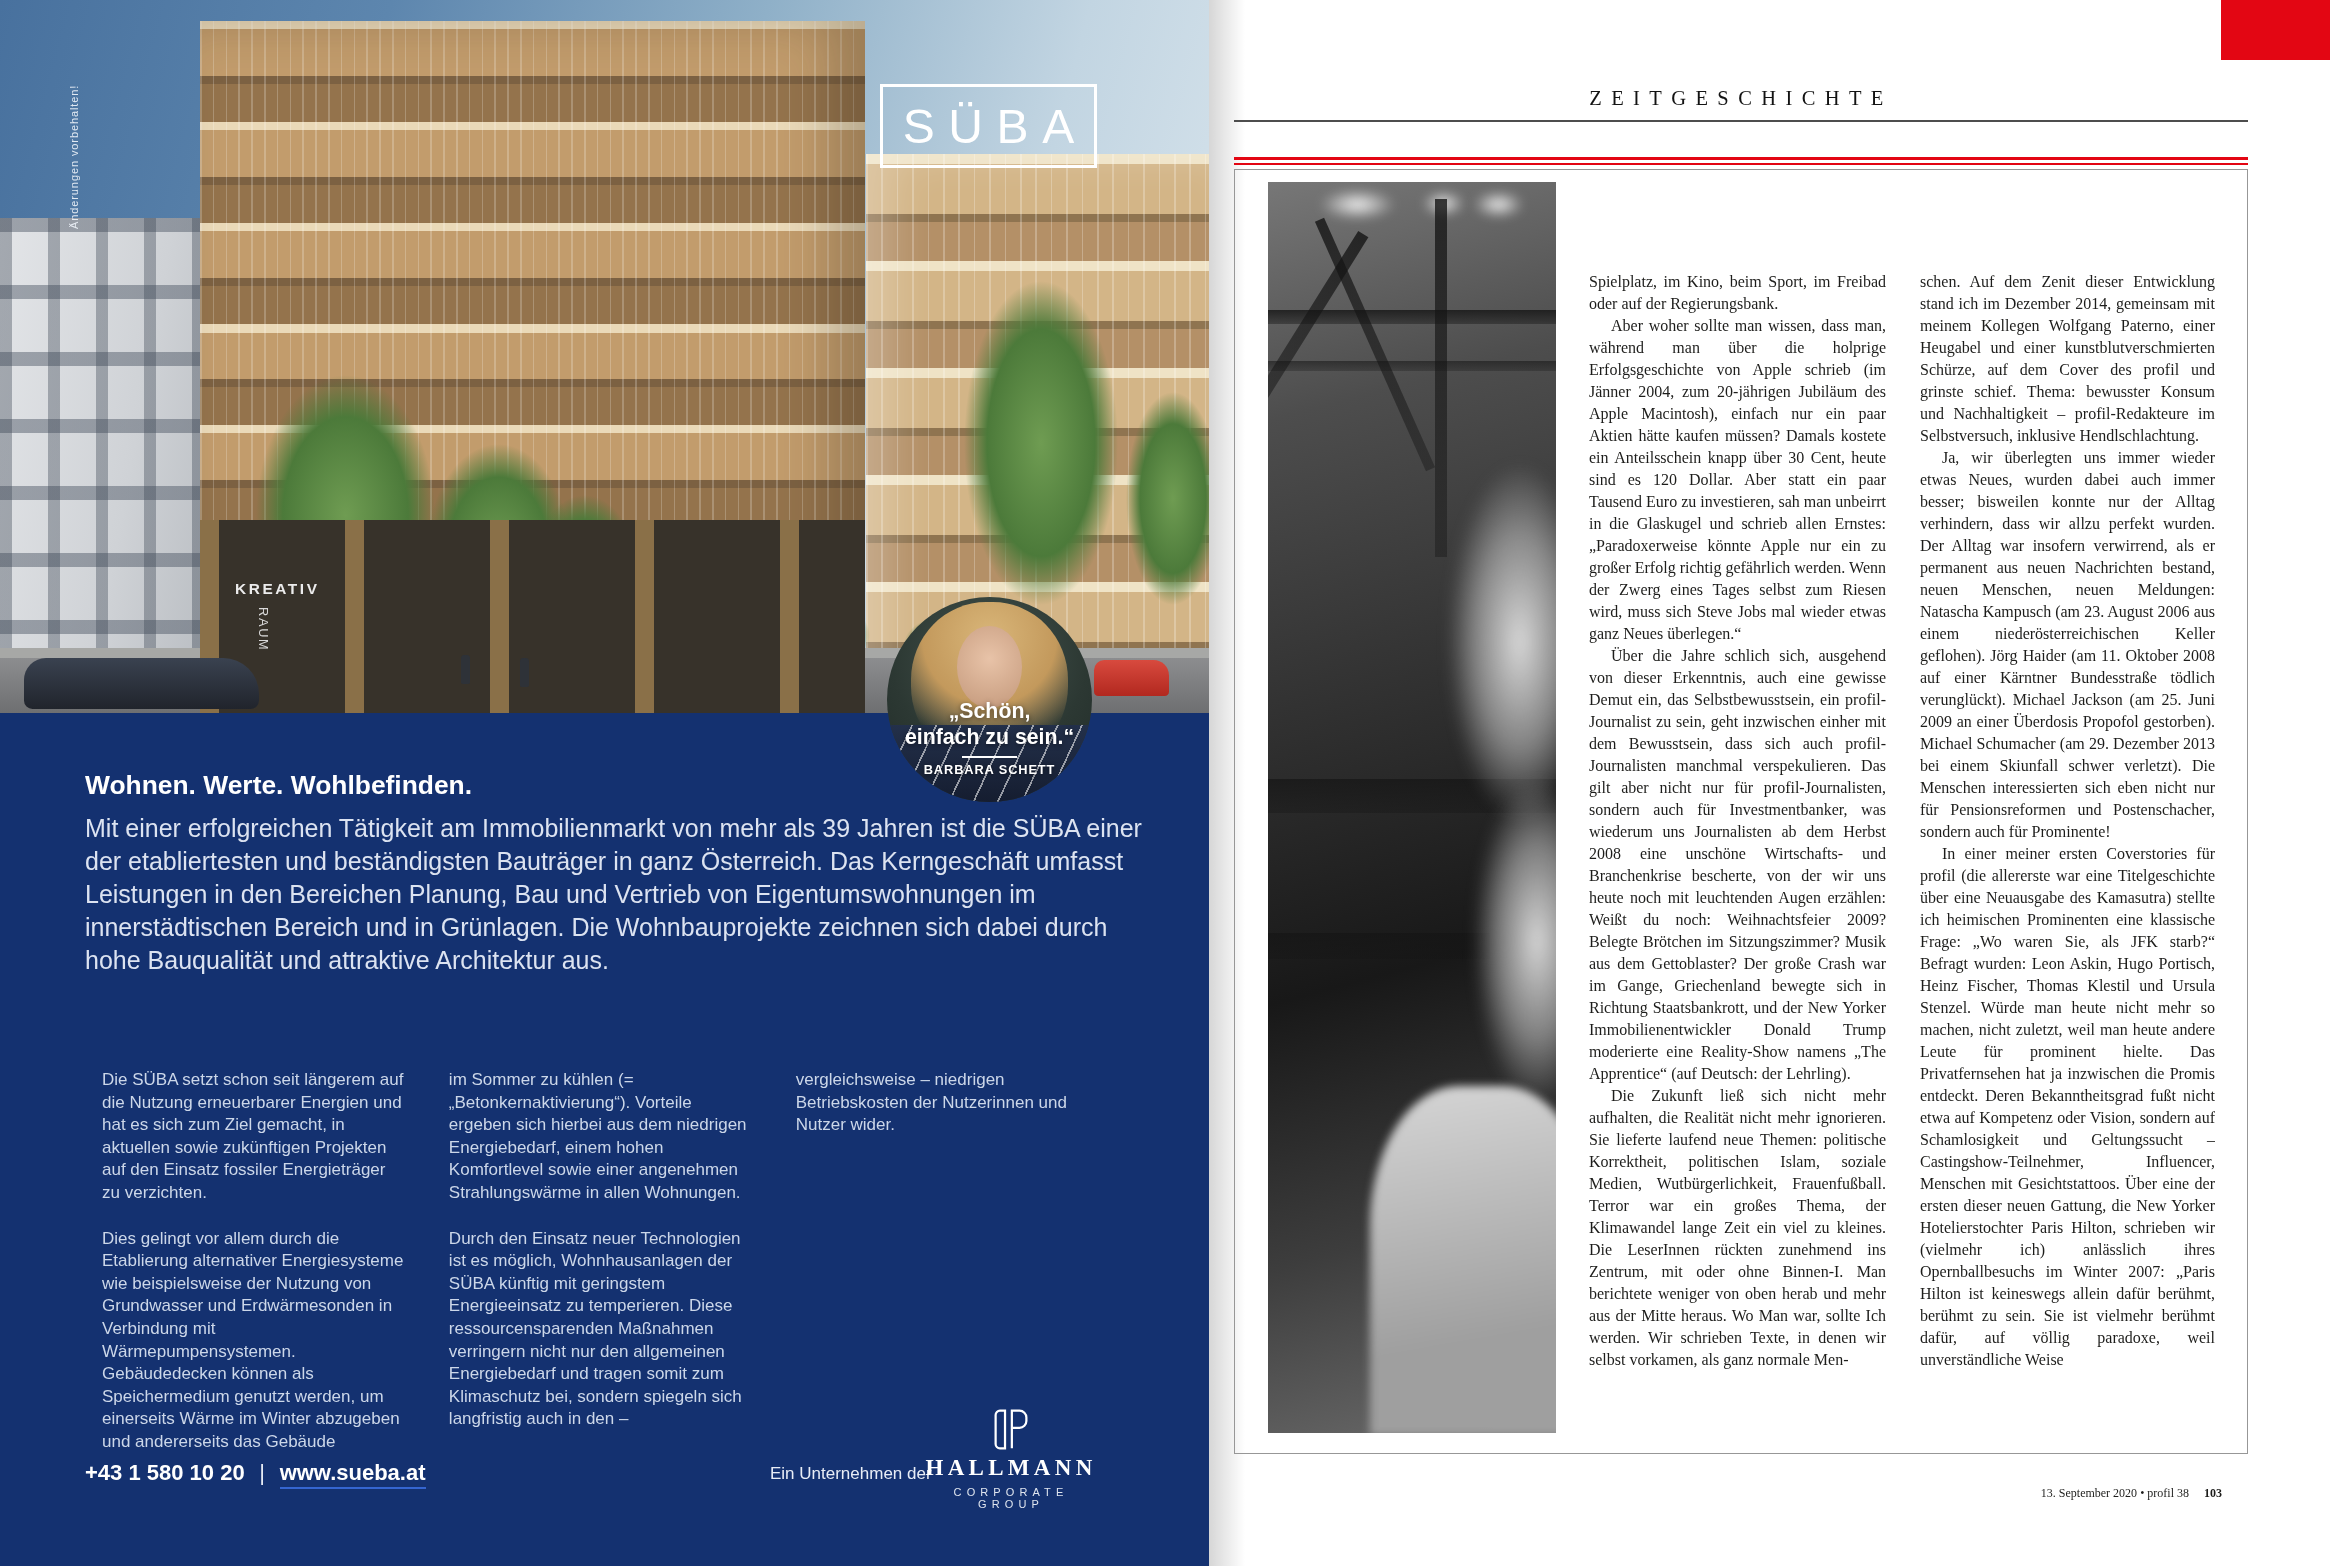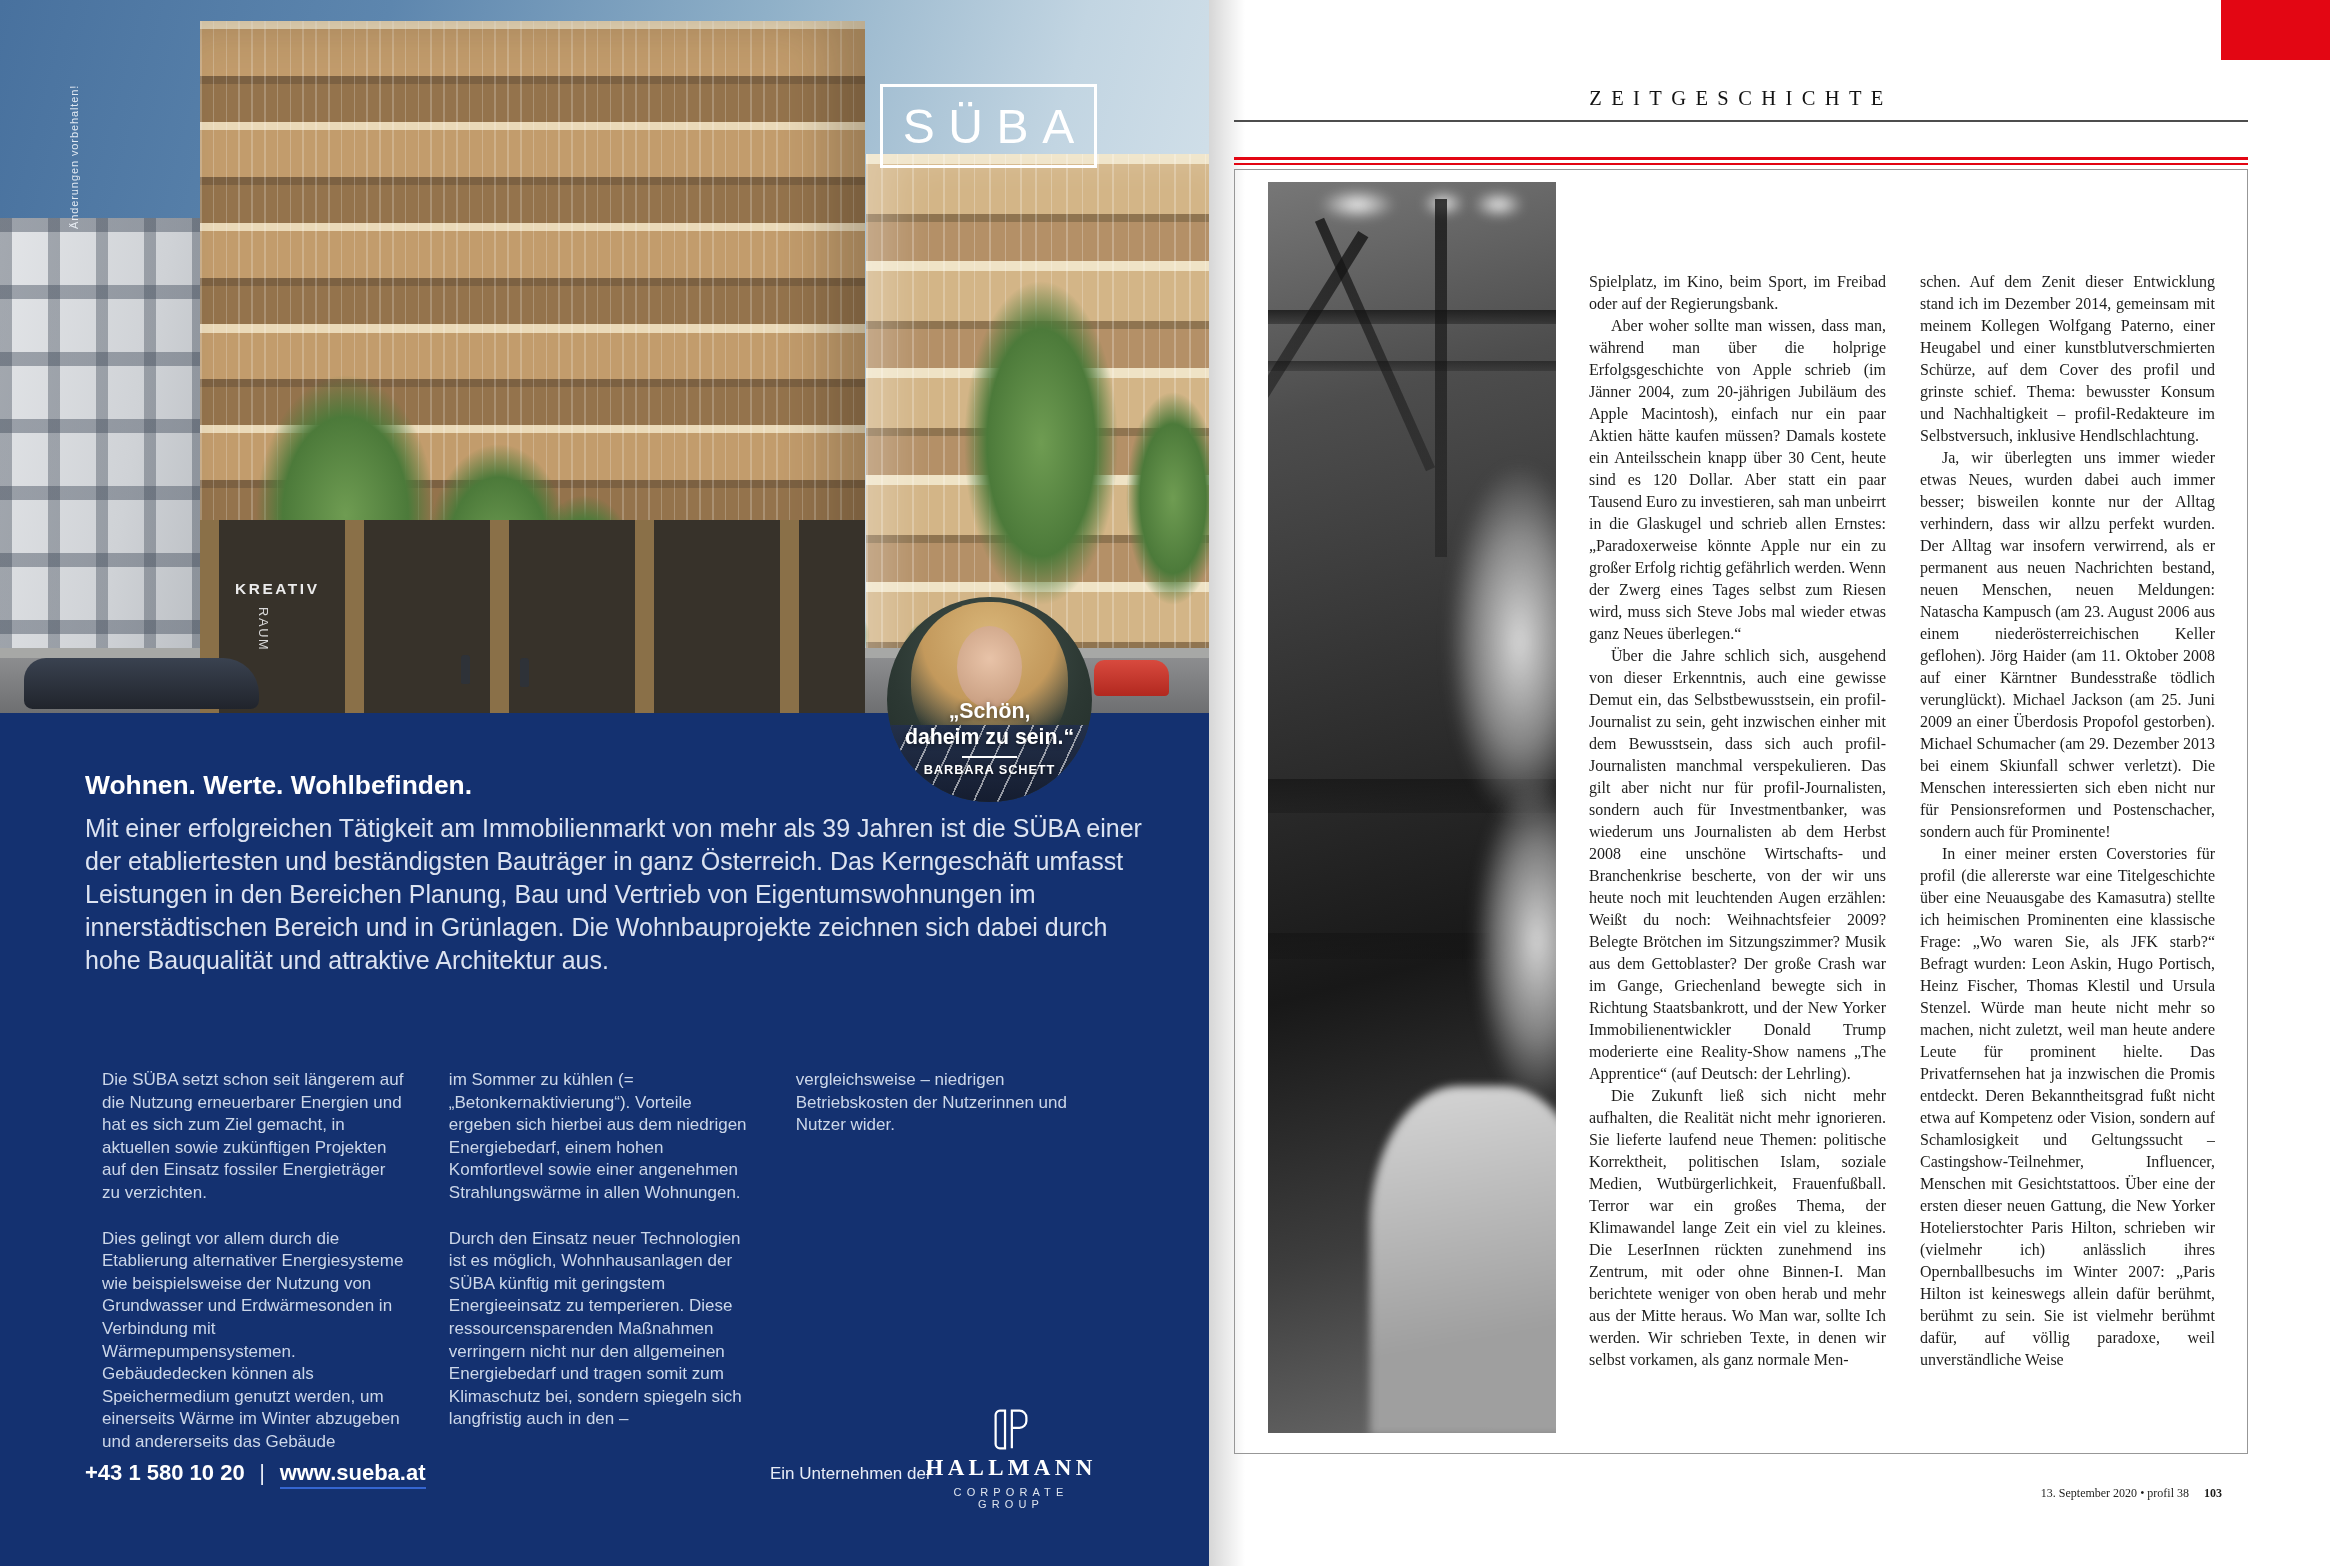--- a/index.html
+++ b/index.html
@@ -118,21 +118,21 @@
       <div class="margin-note">Änderungen vorbehalten!</div>
       <div class="suba-logo">SÜBA</div>
     </div>
 
     <div class="testimonial">
       <div class="hair"></div>
       <div class="face"></div>
       <div class="blazer"></div>
       <div class="tquote">
         <span>„Schön,</span><br>
-        <span>daheim zu sein.“</span>
+        <span>einfach zu sein.“</span>
       </div>
       <div class="tdivider"></div>
       <div class="tname">BARBARA SCHETT</div>
     </div>
 
     <div class="ad-headline">Wohnen. Werte. Wohlbefinden.</div>
     <div class="ad-intro">Mit einer erfolgreichen Tätigkeit am Immobilienmarkt von mehr als 39 Jahren ist die SÜBA einer der etabliertesten und beständigsten Bauträger in ganz Österreich. Das Kerngeschäft umfasst Leistungen in den Bereichen Planung, Bau und Vertrieb von Eigentumswohnungen im innerstädtischen Bereich und in Grünlagen. Die Wohnbauprojekte zeichnen sich dabei durch hohe Bauqualität und attraktive Architektur aus.</div>
 
     <div class="ad-cols">
       <div class="ad-col">

